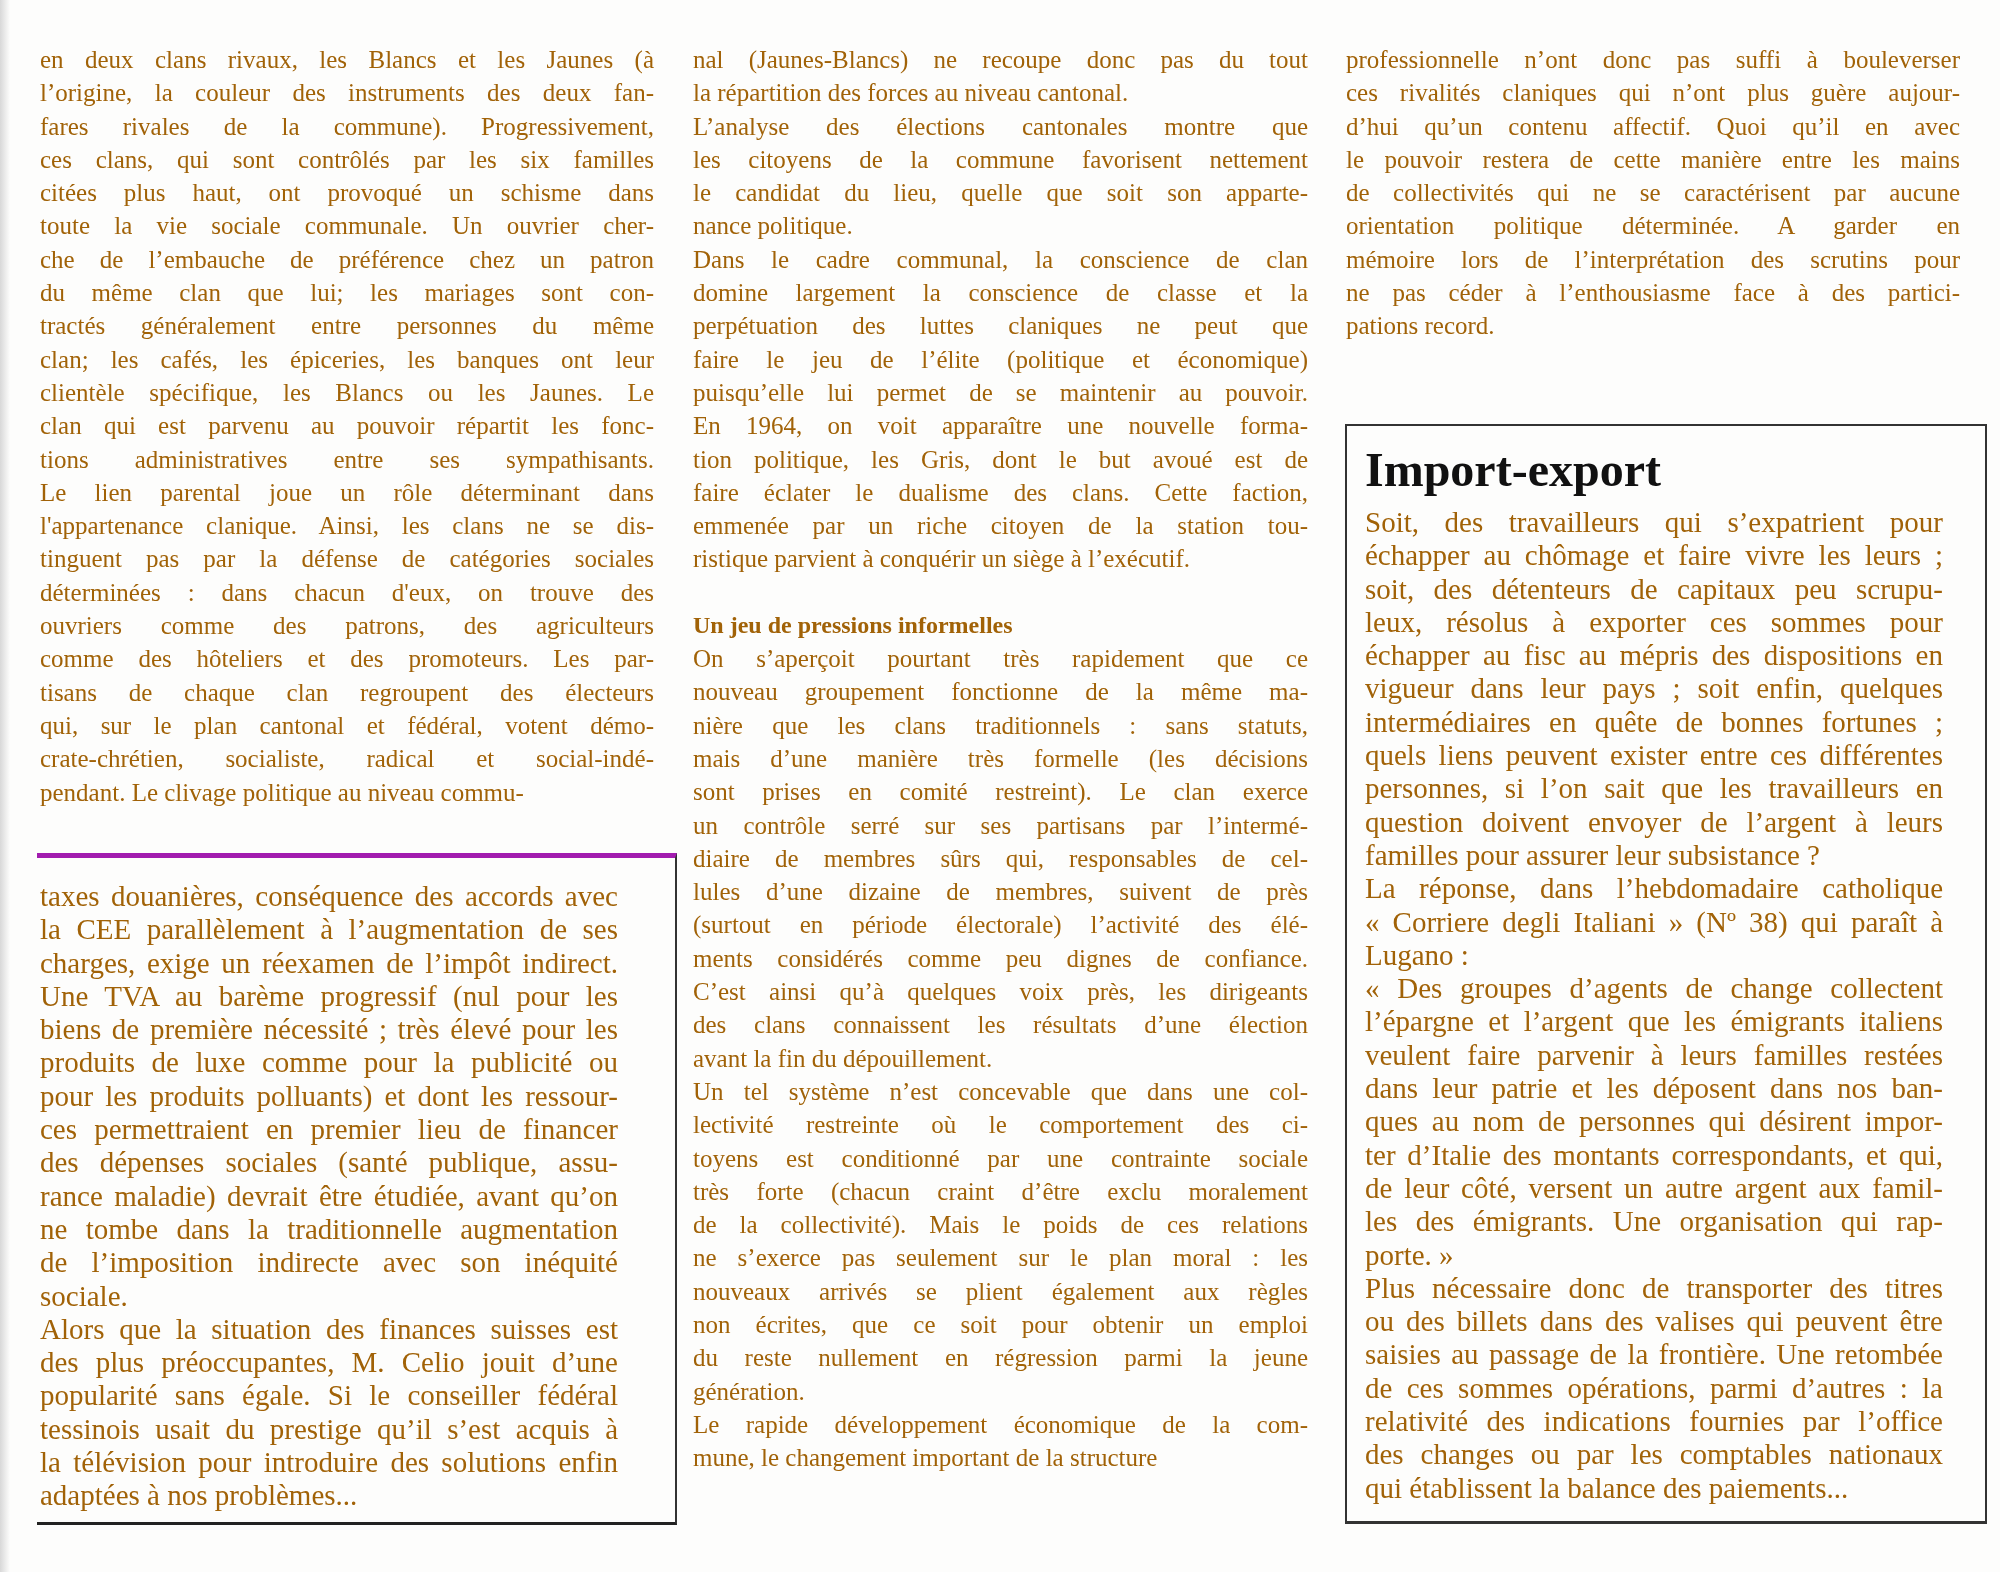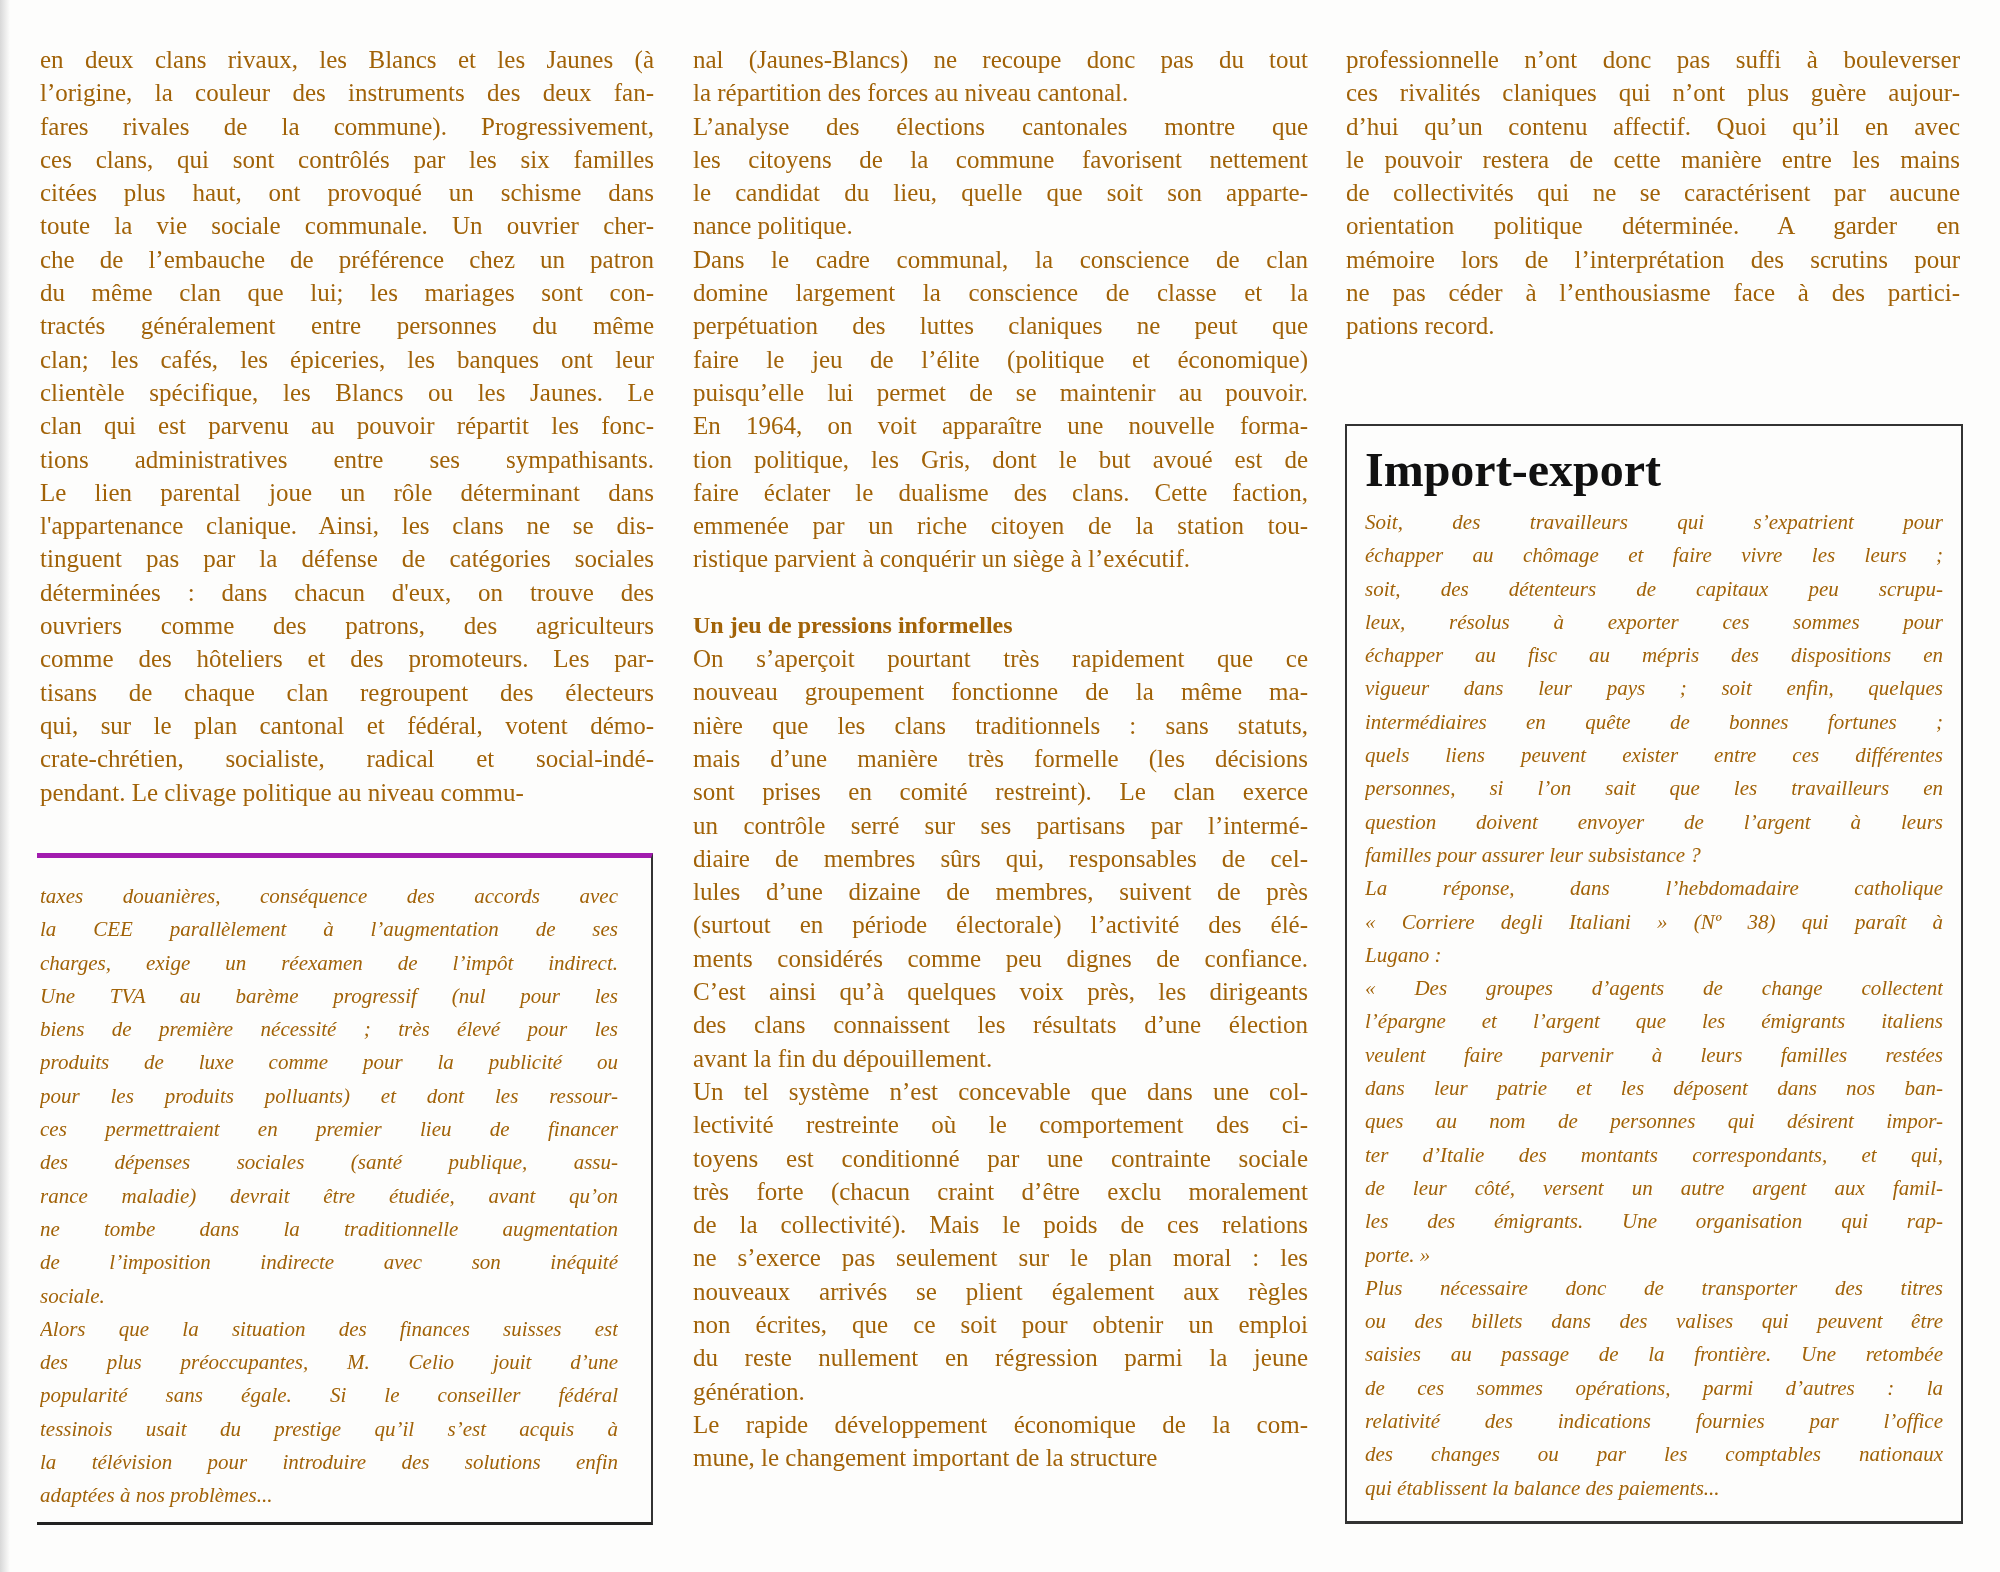--- a/index.html
+++ b/index.html
@@ -6,27 +6,27 @@
   body { width: 2000px; height: 1572px; position: relative; overflow: hidden; }
   .page { position: absolute; left: 0; top: 0; width: 2000px; height: 1572px; background: #fdfdfc; }
   .col { position: absolute; font-family: "Liberation Serif", serif; color: #a16207; font-size: 25px; }
   .line { display: block; height: 33.3px; line-height: 33.3px; white-space: nowrap; text-align: justify; text-align-last: justify; overflow: hidden; }
   .line.last { text-align-last: left; }
   .col-1 { left: 40px; top: 43px; width: 614px; }
   .col-2 { left: 693px; top: 43px; width: 615px; }
   .col-3 { left: 1346px; top: 43px; width: 614px; }
   .subhead { font-weight: bold; font-size: 24px; text-align-last: left; }
   .gap { height: 33px; display: block; }
-  .box { position: absolute; border: 2px solid #333; background: transparent; }
+  .box { position: absolute; border: 2px solid #333; background: transparent; padding-left: 24px; }
   .box-1 { left: 37px; top: 853px; width: 614px; height: 664px; border-left: none; border-top: 5px solid #a21caf; border-bottom: 3px solid #222; border-right: 2px solid #333; }
   .box-1 .col-inner { position: absolute; left: 3px; top: 22px; width: 578px; }
   .box-2 { left: 1345px; top: 424px; width: 614px; height: 1095px; border: 2px solid #333; border-bottom-width: 3px; }
   .box-2 .title { position: absolute; left: 18px; top: 14px; font-family: "Liberation Serif", serif; font-weight: bold; font-size: 48px; color: #111; line-height: 60px; }
   .box-2 .col-inner { position: absolute; left: 18px; top: 80px; width: 578px; }
-  .italic { font-style: italic; font-size: 21px; }
+  .italic { font-size: 29px; }
   .scan-shadow { position: absolute; left: 0; top: 0; width: 10px; height: 1572px; background: linear-gradient(to right, #d8d8d8, rgba(255,255,255,0)); }
 </style>
 </head>
 <body>
 
 <div class="page">
   <div class="scan-shadow"></div>
 
   <div class="col col-1" id="col1">
       <span class="line">en deux clans rivaux, les Blancs et les Jaunes (à</span>

